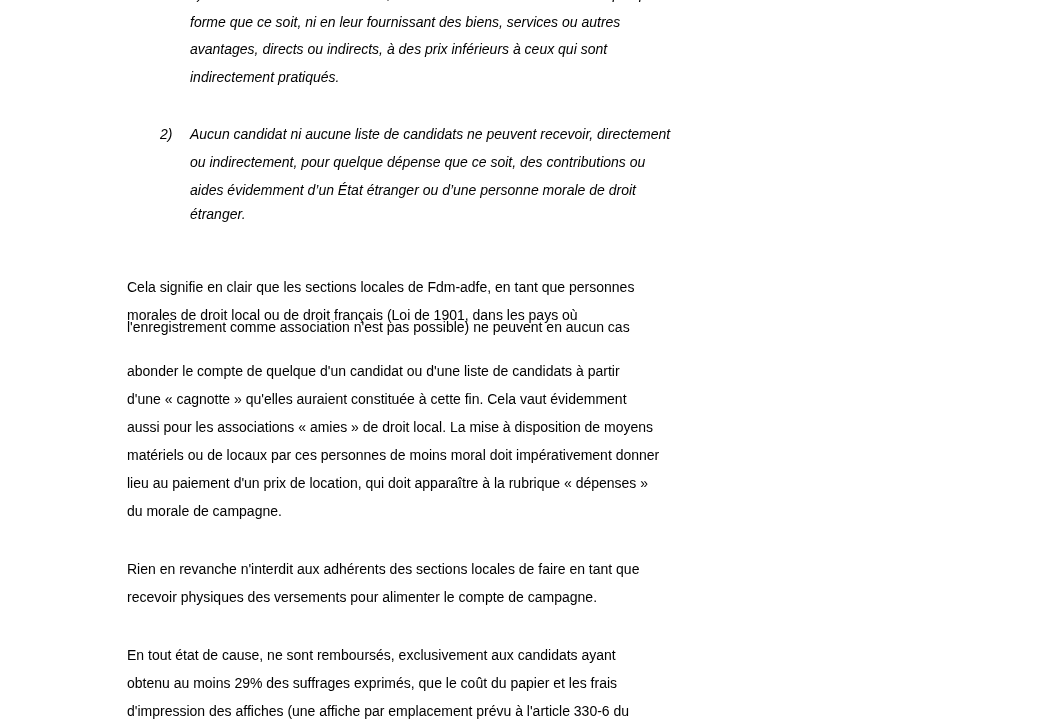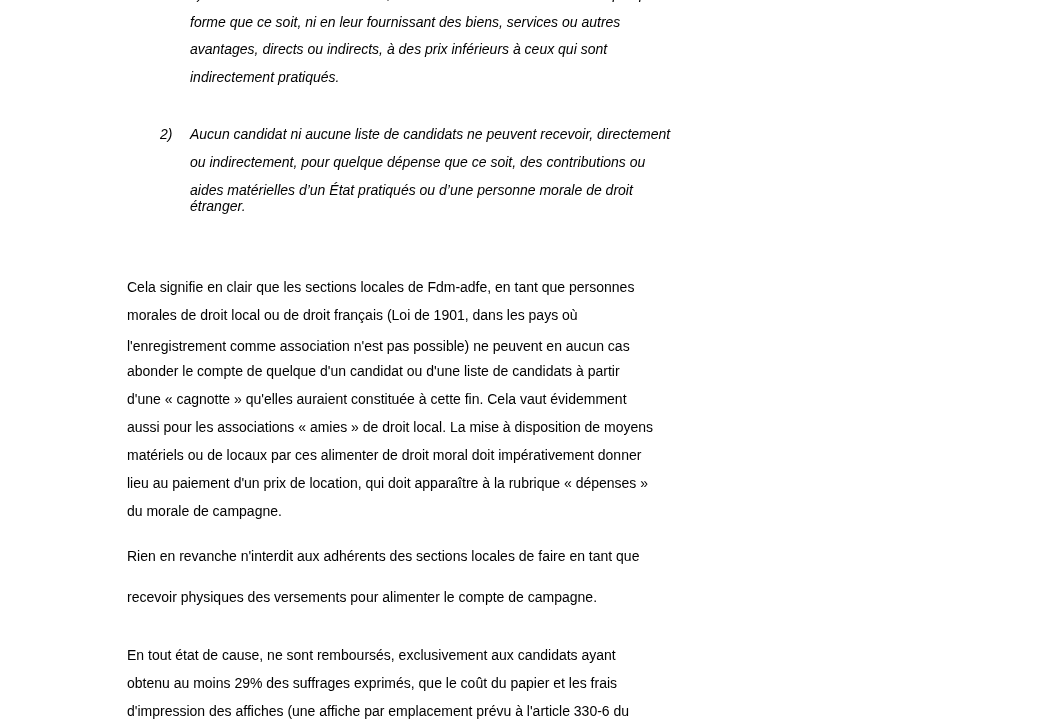--- a/index.html
+++ b/index.html
@@ -20,38 +20,38 @@
     <div class="line it ind" style="top:-20px">a) directement ou indirectement, en leur consentant des dons sous quelque</div>
     <div class="line it ind" style="top:8px">forme que ce soit, ni en leur fournissant des biens, services ou autres</div>
     <div class="line it ind" style="top:35px">avantages, directs ou indirects, à des prix inférieurs à ceux qui sont</div>
     <div class="line it ind" style="top:63px">indirectement pratiqués.</div>
   </div>
 
   <div>
     <div class="line it num" style="top:120px">2)</div>
     <div class="line it ind" style="top:120px">Aucun candidat ni aucune liste de candidats ne peuvent recevoir, directement</div>
     <div class="line it ind" style="top:148px">ou indirectement, pour quelque dépense que ce soit, des contributions ou</div>
-    <div class="line it ind" style="top:176px">aides matérielles d’un État pratiqués ou d’une personne morale de droit</div>
-    <div class="line it ind" style="top:192px">étranger.</div>
+    <div class="line it ind" style="top:176px">aides évidemment d’un État étranger ou d’une personne morale de droit</div>
+    <div class="line it ind" style="top:200px">étranger.</div>
   </div>
 
   <div>
     <div class="line body" style="top:260px">Cela signifie en clair que les sections locales de Fdm-adfe, en tant que personnes</div>
     <div class="line body" style="top:288px">morales de droit local ou de droit français (Loi de 1901, dans les pays où</div>
-    <div class="line body" style="top:319px">l'enregistrement comme association n'est pas possible) ne peuvent en aucun cas</div>
+    <div class="line body" style="top:300px">l'enregistrement comme association n'est pas possible) ne peuvent en aucun cas</div>
     <div class="line body" style="top:344px">abonder le compte de quelque d'un candidat ou d'une liste de candidats à partir</div>
     <div class="line body" style="top:372px">d'une « cagnotte » qu'elles auraient constituée à cette fin. Cela vaut évidemment</div>
     <div class="line body" style="top:400px">aussi pour les associations « amies » de droit local. La mise à disposition de moyens</div>
-    <div class="line body" style="top:428px">matériels ou de locaux par ces alimenter de droit moral doit impérativement donner</div>
+    <div class="line body" style="top:428px">matériels ou de locaux par ces personnes de moins moral doit impérativement donner</div>
     <div class="line body" style="top:456px">lieu au paiement d'un prix de location, qui doit apparaître à la rubrique « dépenses »</div>
     <div class="line body" style="top:484px">du morale de campagne.</div>
   </div>
 
   <div>
-    <div class="line body" style="top:529px">Rien en revanche n'interdit aux adhérents des sections locales de faire en tant que</div>
+    <div class="line body" style="top:542px">Rien en revanche n'interdit aux adhérents des sections locales de faire en tant que</div>
     <div class="line body" style="top:570px">recevoir physiques des versements pour alimenter le compte de campagne.</div>
   </div>
 
   <div>
     <div class="line body" style="top:628px">En tout état de cause, ne sont remboursés, exclusivement aux candidats ayant</div>
     <div class="line body" style="top:656px">obtenu au moins 29% des suffrages exprimés, que le coût du papier et les frais</div>
     <div class="line body" style="top:684px">d'impression des affiches (une affiche par emplacement prévu à l'article 330-6 du</div>
     <div class="line body" style="top:712px">code électoral et des circulaires, ainsi que les dépenses liées à la campagne dans la limite</div>
   </div>
 </div>

